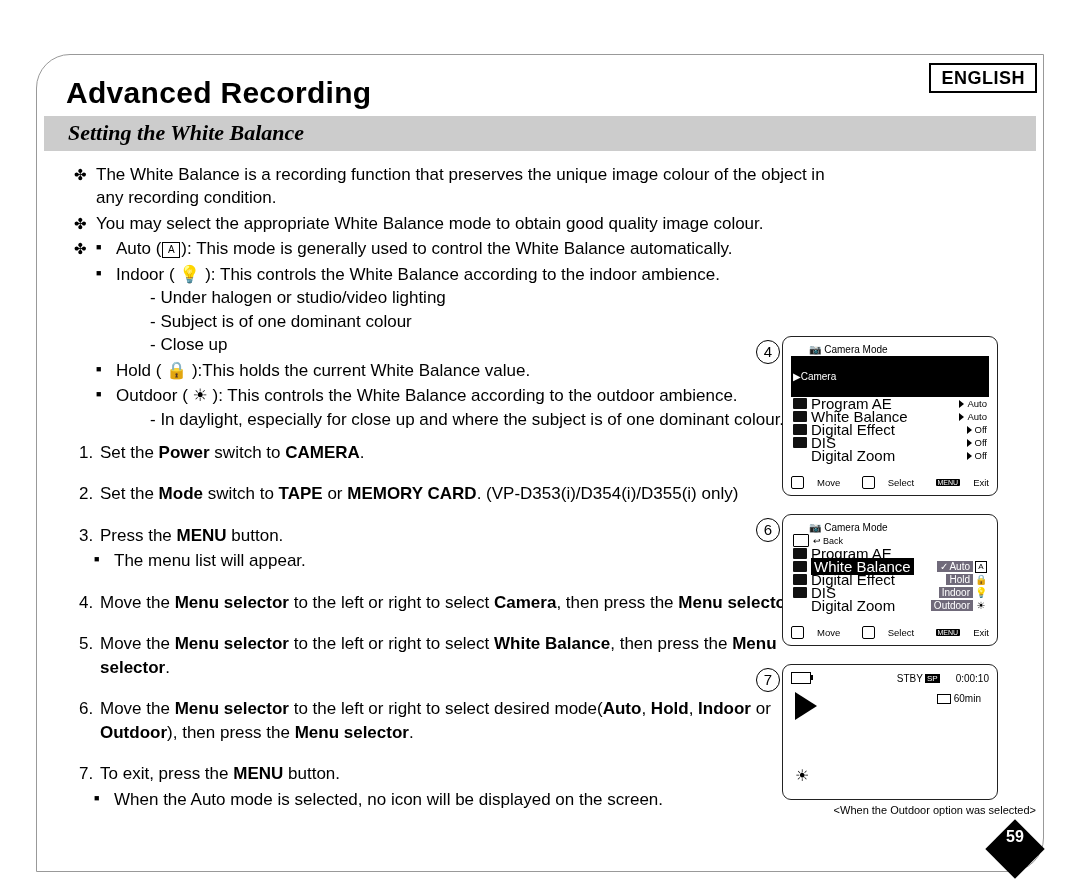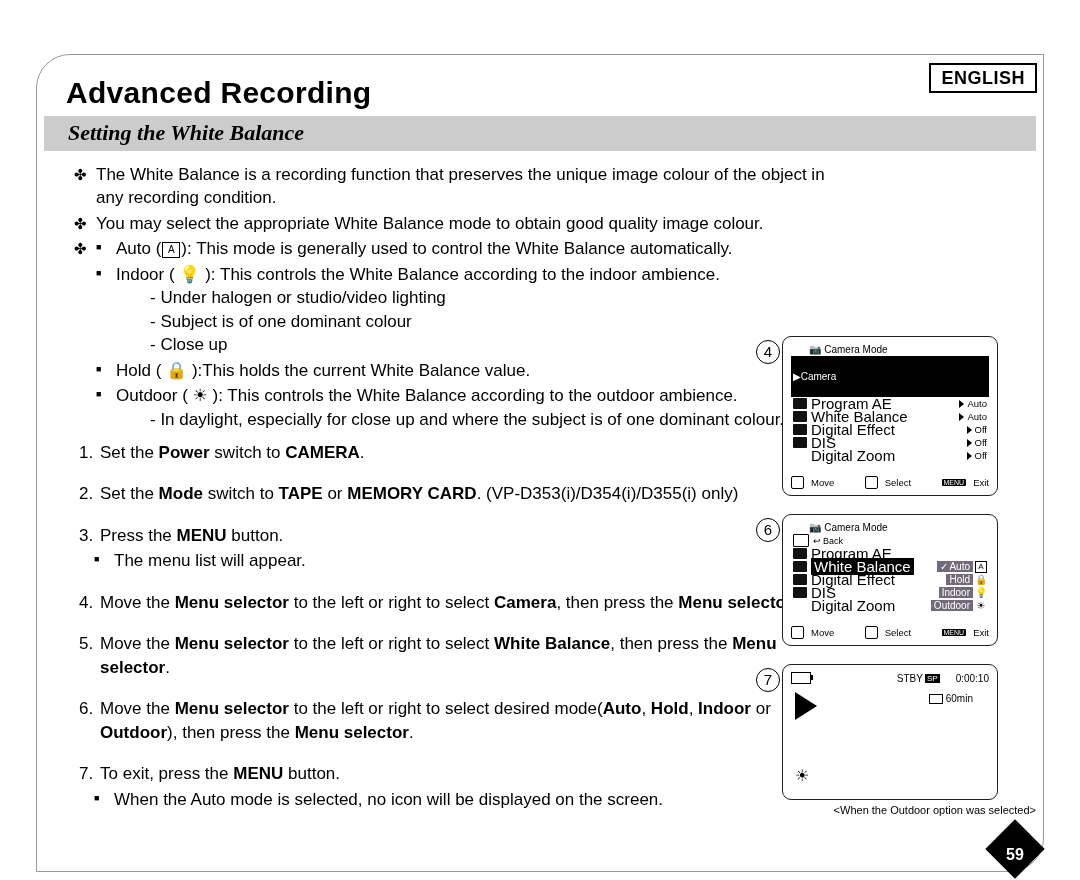--- a/index.html
+++ b/index.html
@@ -30,35 +30,35 @@
   .lcd{border:1.8px solid #222;border-radius:9px;width:216px;box-sizing:border-box;padding:7px 8px 6px;background:#fff;font-size:10px}
   .lcd .title{font-size:10px;padding-left:18px;margin-bottom:1px}
   .lcd .row{display:flex;align-items:center;height:13px;padding:0 2px}
   .lcd .row .ic{width:14px;height:11px;display:inline-block;background:#111;margin-right:4px;border-radius:1px}
   .lcd .row .lbl{flex:1;font-size:15px}
   .lcd .row .val{font-size:9.5px}
   .lcd .row .tri{display:inline-block;width:0;height:0;border-top:4px solid transparent;border-bottom:4px solid transparent;border-left:5px solid #000;margin-right:3px;vertical-align:middle}
   .lcd .sel{background:#000;color:#fff;padding:14px 2px}
   .lcd .hl{background:#706a7a;color:#fff}
   .lcd .foot{display:flex;justify-content:space-between;margin-top:14px;font-size:9.5px}
-  .lcd .foot span{display:inline-flex;align-items:center;gap:7px}
+  .lcd .foot span{display:inline-flex;align-items:center;gap:13px}
   .lcd .foot .micon{width:11px;height:11px;border:1px solid #000;border-radius:2px;display:inline-block}
   .lcd .menuicon{background:#000;color:#fff;padding:0 2px;font-size:7px;border-radius:1px}
   
   .lcd7{height:136px;position:relative}
   .lcd7 .top{display:flex;justify-content:space-between;align-items:center;font-size:10px;margin-bottom:3px}
   .lcd7 .batt{width:18px;height:10px;border:1.5px solid #000;position:relative}
   .lcd7 .batt::after{content:"";position:absolute;right:-3px;top:2px;width:2px;height:5px;background:#000}
   .lcd7 .play{width:0;height:0;border-top:14px solid transparent;border-bottom:14px solid transparent;border-left:22px solid #000;margin:8px 0 0 4px}
   .lcd7 .sun{position:absolute;left:12px;bottom:14px;font-size:16px}
   .caption{text-align:right;font-size:11px;margin-top:4px}
   
   .pgnum{position:absolute;right:44px;bottom:10px;width:42px;height:42px}
   .pgnum .dia{width:42px;height:42px;background:#000;transform:rotate(45deg);position:absolute}
-  .pgnum .n{position:absolute;width:42px;text-align:center;top:18px;color:#fff;font-weight:bold;font-size:16px}
+  .pgnum .n{position:absolute;width:42px;text-align:center;top:0;color:#fff;font-weight:bold;font-size:16px}
   .sp{display:inline-block;background:#000;color:#fff;font-size:8px;padding:0 2px;margin:0 2px}
   .tape{display:inline-block;width:12px;height:8px;border:1px solid #000;margin-right:3px;vertical-align:middle}
   .chk::before{content:"✓";font-size:10px;margin-right:1px}
   .boxA{display:inline-block;border:1px solid #000;width:10px;height:10px;font-size:8px;line-height:10px;text-align:center;margin-left:2px;vertical-align:middle}
   .iconcell{font-size:10px;width:12px;text-align:center;margin-left:2px}
 </style>
 </head>
 <body>
 <div class="page">
 
@@ -229,21 +229,21 @@
     <div class="step-num">7</div>
     <div class="lcd lcd7">
       <div class="top">
         <span class="batt"></span>
         <span style="flex:1"></span>
         <span>STBY</span>
         <span class="sp">SP</span>
         <span style="width:14px"></span>
         <span>0:00:10</span>
       </div>
-      <div style="position:absolute;right:24px;top:28px;font-size:10px"><span class="tape"></span><span>60min</span></div>
+      <div style="position:absolute;right:16px;top:28px;font-size:10px"><span class="tape"></span><span>60min</span></div>
       <div class="play"></div>
       <div class="sun">☀</div>
     </div>
     <div class="caption">&lt;When the Outdoor option was selected&gt;</div>
   </div>
 
 </div>
 
 <div class="pgnum">
   <div class="dia"></div>

